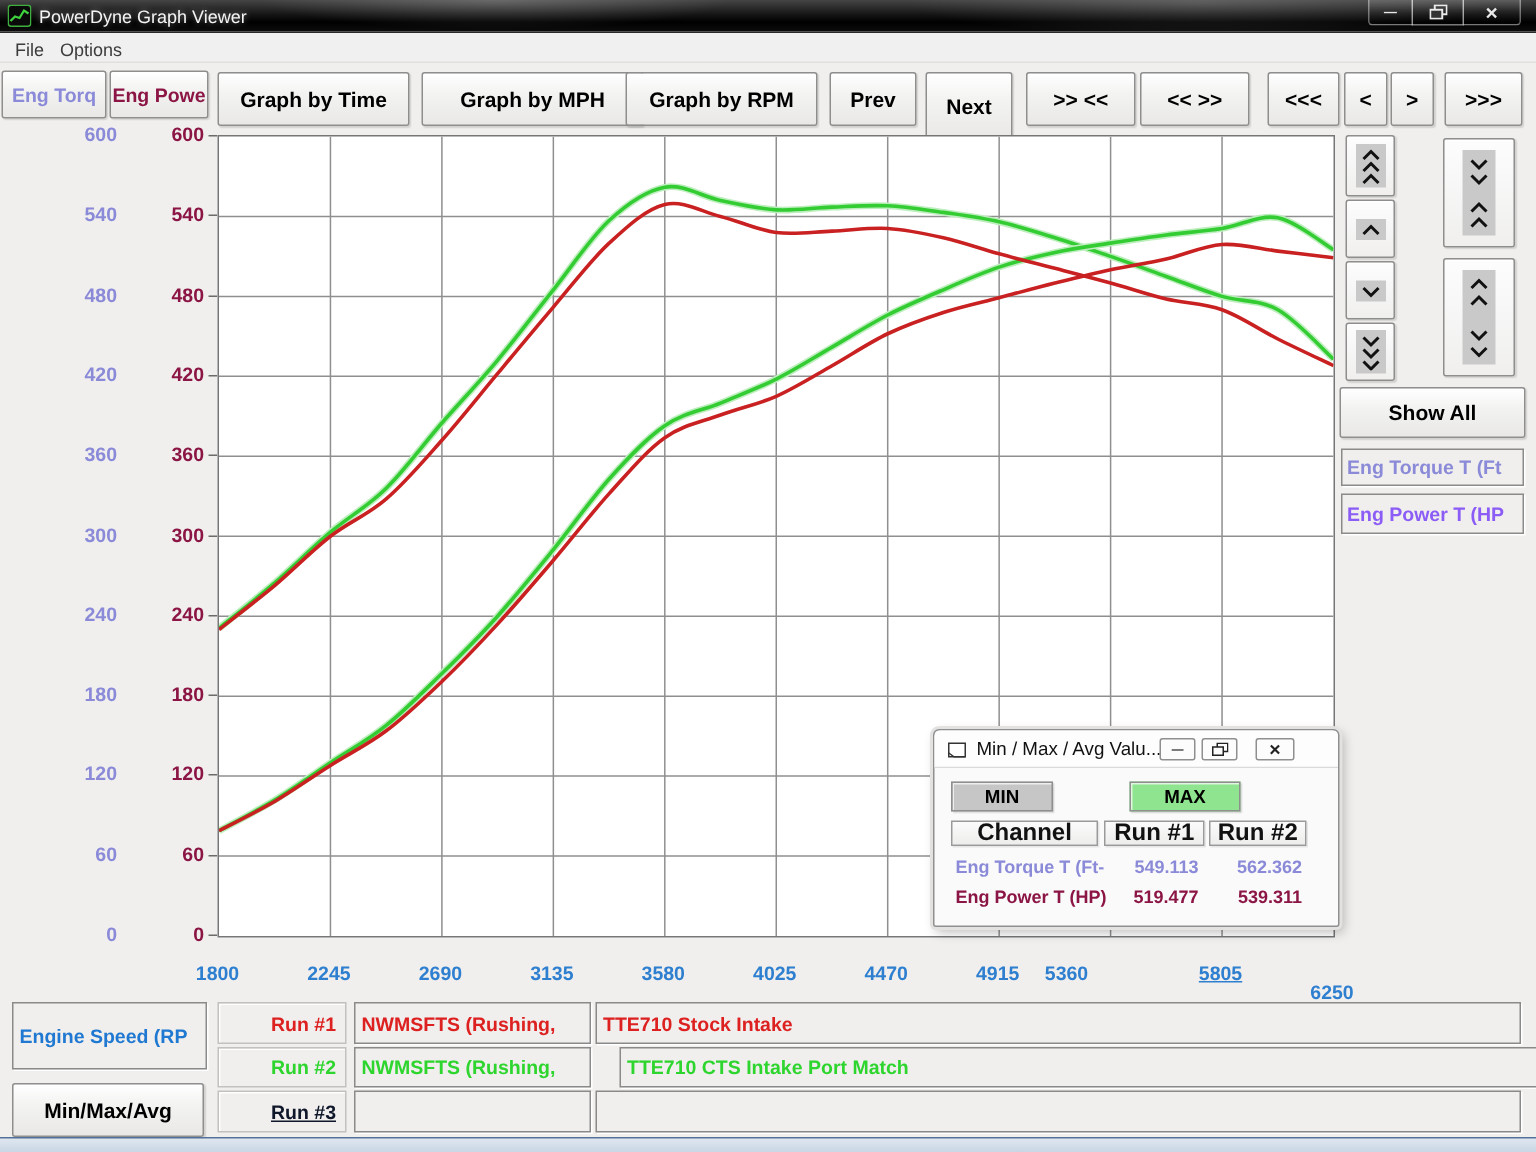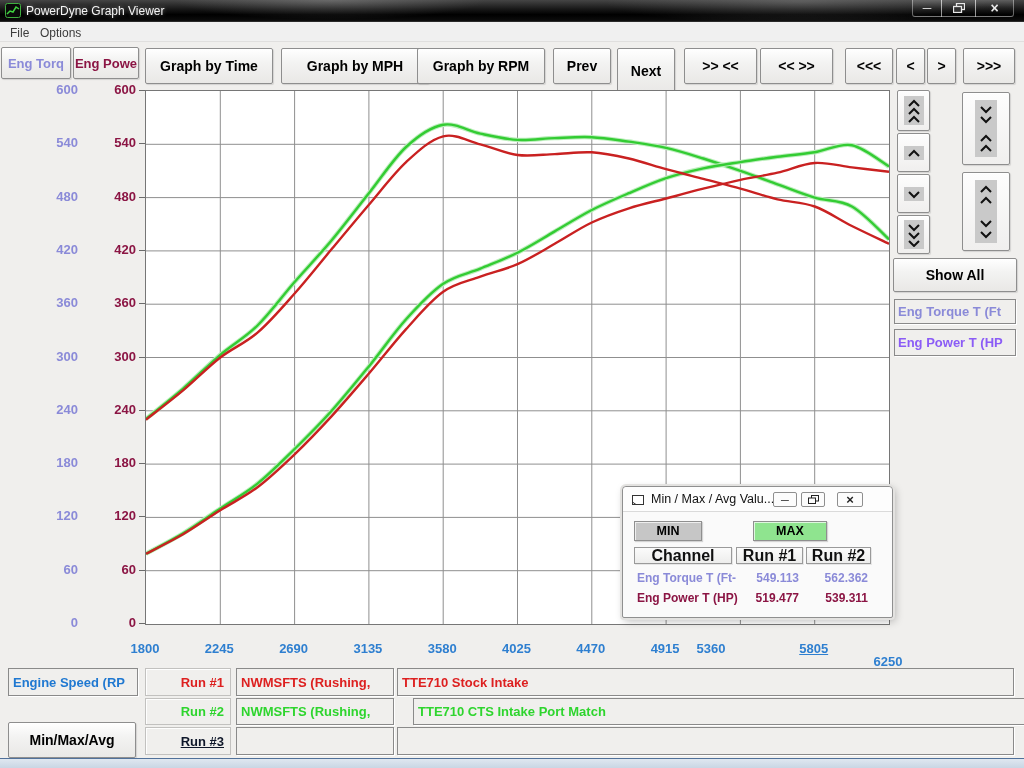--- a/index.html
+++ b/index.html
@@ -254,21 +254,21 @@
   </span>
 </div>
 <div class="abs btn" style="left:893px;top:258px;width:124px;height:34px">Show All</div>
 <div class="abs flatbox" style="left:894px;top:299px;width:122px;height:25px">
   <span class="chname torque">Eng Torque T (Ft</span>
 </div>
 <div class="abs flatbox" style="left:894px;top:329px;width:122px;height:27px">
   <span class="chname power">Eng Power T (HP</span>
 </div>
 
-<div class="abs field c-x" style="left:8px;top:668px;width:130px;height:28px">Engine Speed (RP</div>
+<div class="abs field c-x" style="left:8px;top:668px;width:130px;height:45px">Engine Speed (RP</div>
 
 <div class="abs runlab c-run1" style="left:145px;top:668px;width:86px;height:28px">Run #1</div>
 <div class="abs field  c-run1" style="left:236px;top:668px;width:158px;height:28px">NWMSFTS (Rushing,</div>
 <div class="abs field  c-run1" style="left:397px;top:668px;width:617px;height:28px">TTE710 Stock Intake</div>
 
 <div class="abs runlab c-run2" style="left:145px;top:698px;width:86px;height:27px">Run #2</div>
 <div class="abs field  c-run2" style="left:236px;top:698px;width:158px;height:27px">NWMSFTS (Rushing,</div>
 <div class="abs field  c-run2" style="left:413px;top:698px;width:617px;height:27px">TTE710 CTS Intake Port Match</div>
 
 <div class="abs runlab c-run3" style="left:145px;top:727px;width:86px;height:28px">Run #3</div>

